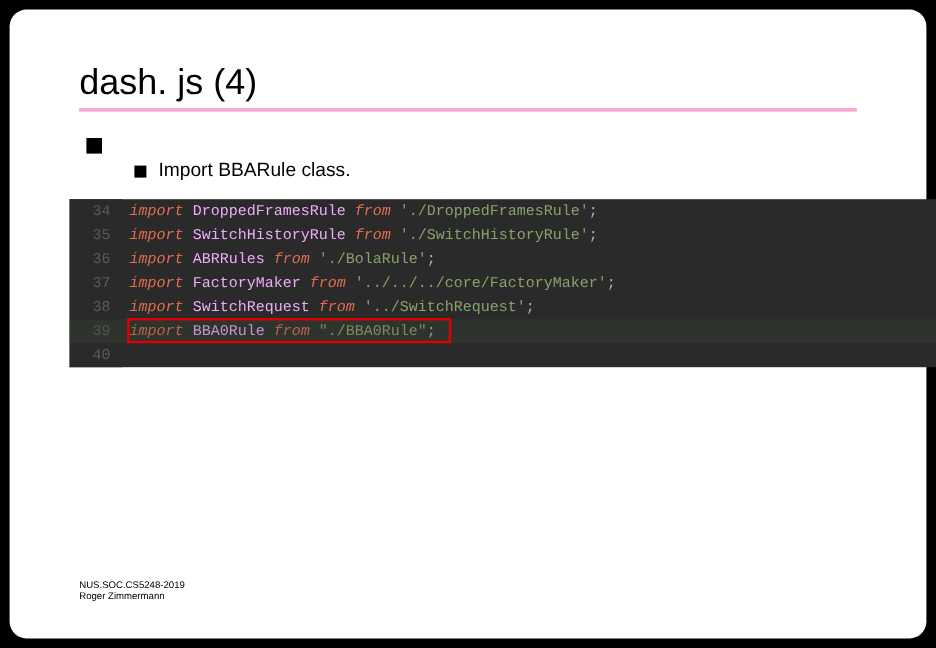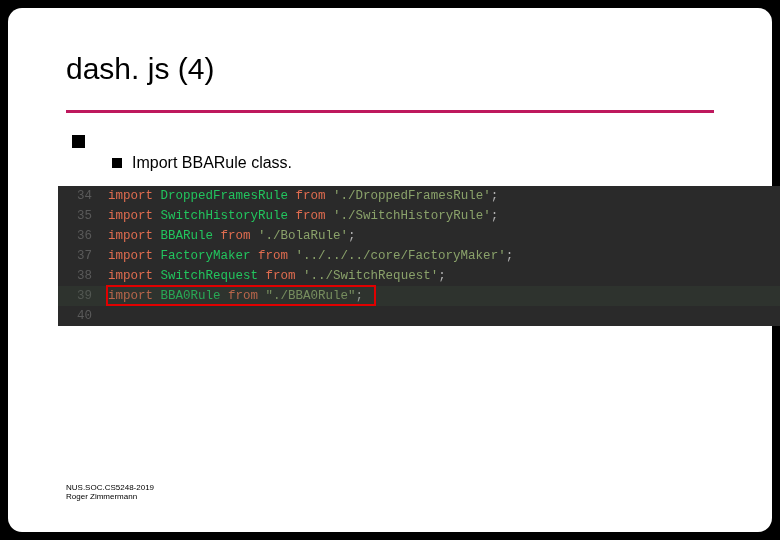--- a/index.html
+++ b/index.html
@@ -17,22 +17,22 @@
     width: 764px;
     height: 524px;
     background: #fff;
     border-radius: 14px;
     padding: 44px 58px 20px 58px;
   }
   .title {
     font-size: 30px;
     color: #000;
     font-weight: normal;
-    padding-bottom: 24px;
-    border-bottom: 3px solid #be185d;
+    padding-bottom: 4px;
+    border-bottom: 3px solid #f9a8d4;
     margin-bottom: 22px;
   }
   .bullet-row {
     display: flex;
     align-items: center;
     margin-bottom: 6px;
   }
   .bullet-row.level1 { margin-left: 6px; }
   .bullet-row.level2 { margin-left: 46px; margin-top: 4px; }
   .bullet-square {
@@ -77,22 +77,22 @@
     user-select: none;
     flex-shrink: 0;
   }
   .gutter-sep {
     width: 6px;
     flex-shrink: 0;
   }
   .code-content {
     white-space: pre;
   }
-  .kw { color: #e06c4f; }      
-  .ident { color: #22c55e; }   
+  .kw { color: #e06c4f; font-style: italic; }      
+  .ident { color: #f0abfc; }   
   .str { color: #8aa26a; }     
   .punct { color: #b0b0b0; }   
   .highlight-box {
     position: absolute;
     border: 2px solid #e00000;
     pointer-events: none;
   }
   .line-hl {
     position: absolute;
     left: 0;
@@ -136,21 +136,21 @@
         <div class="code-content"><span class="kw">import</span> <span class="ident">DroppedFramesRule</span> <span class="kw">from</span> <span class="str">'./DroppedFramesRule'</span><span class="punct">;</span></div>
       </div>
       <div class="code-line">
         <div class="gutter">35</div>
         <div class="gutter-sep"></div>
         <div class="code-content"><span class="kw">import</span> <span class="ident">SwitchHistoryRule</span> <span class="kw">from</span> <span class="str">'./SwitchHistoryRule'</span><span class="punct">;</span></div>
       </div>
       <div class="code-line">
         <div class="gutter">36</div>
         <div class="gutter-sep"></div>
-        <div class="code-content"><span class="kw">import</span> <span class="ident">BBARule</span> <span class="kw">from</span> <span class="str">'./BolaRule'</span><span class="punct">;</span></div>
+        <div class="code-content"><span class="kw">import</span> <span class="ident">ABRRules</span> <span class="kw">from</span> <span class="str">'./BolaRule'</span><span class="punct">;</span></div>
       </div>
       <div class="code-line">
         <div class="gutter">37</div>
         <div class="gutter-sep"></div>
         <div class="code-content"><span class="kw">import</span> <span class="ident">FactoryMaker</span> <span class="kw">from</span> <span class="str">'../../../core/FactoryMaker'</span><span class="punct">;</span></div>
       </div>
       <div class="code-line">
         <div class="gutter">38</div>
         <div class="gutter-sep"></div>
         <div class="code-content"><span class="kw">import</span> <span class="ident">SwitchRequest</span> <span class="kw">from</span> <span class="str">'../SwitchRequest'</span><span class="punct">;</span></div>

